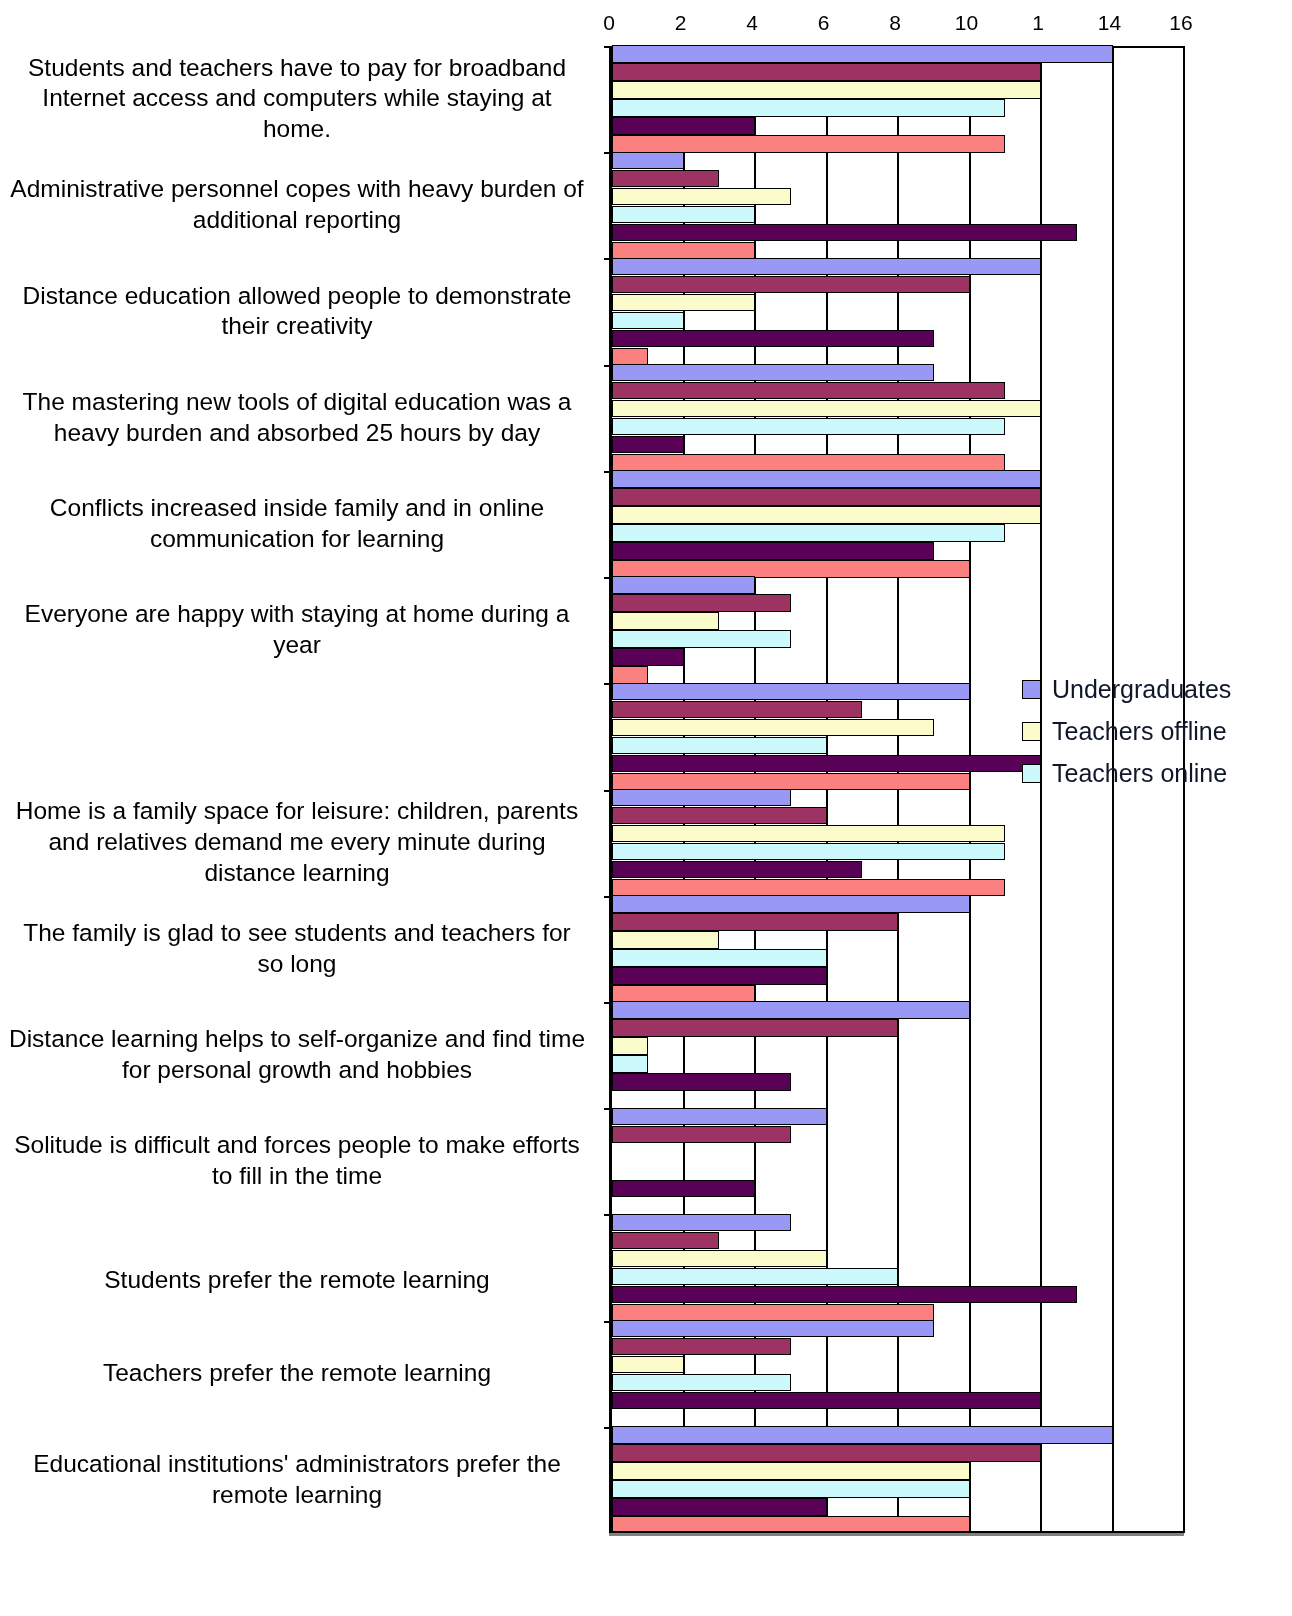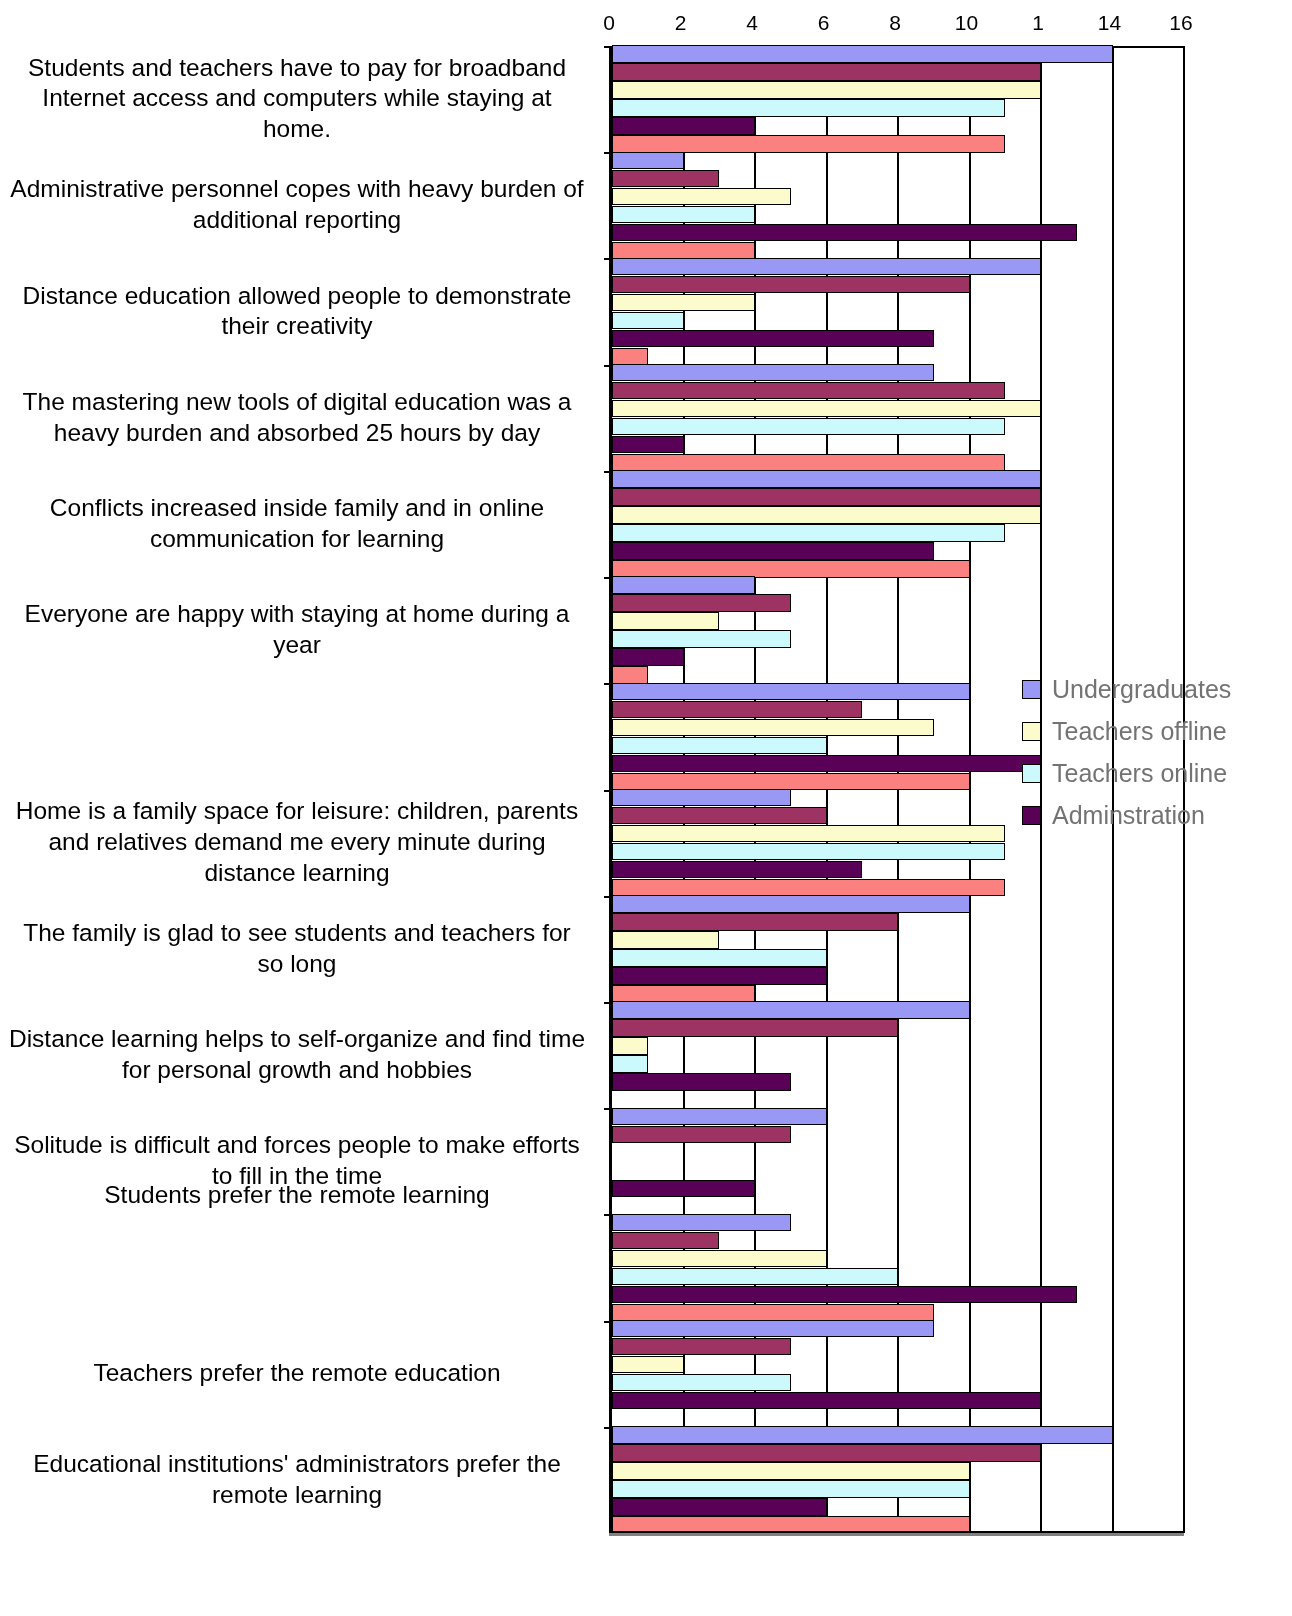--- a/index.html
+++ b/index.html
@@ -155,21 +155,21 @@
   .legend-swatch {
     width: 19px;
     height: 19px;
     border: 1.6px solid #000;
     box-sizing: border-box;
     margin-right: 11px;
     flex: 0 0 auto;
   }
   .legend-text {
     font-size: 25px;
-    color: #737373;
+    color: #0f172a;
     white-space: nowrap;
     line-height: 1;
   }
   #plot-bottom-shadow {
     position: absolute;
     left: 609px;
     top: 1533px;
     width: 575px;
     height: 3px;
     background: #808080;
@@ -216,25 +216,25 @@
       </div>
       <div class="cat-label" style="top: 871.821px;">
         <span class="cat-label-inner">The family is glad to see students and teachers for so long</span>
       </div>
       <div class="cat-label" style="top: 978.036px;">
         <span class="cat-label-inner">Distance learning helps to self-organize and find time for personal growth and hobbies</span>
       </div>
       <div class="cat-label" style="top: 1084.25px;">
         <span class="cat-label-inner">Solitude is difficult and forces people to make efforts to fill in the time</span>
       </div>
-      <div class="cat-label" style="top: 1134px;">
+      <div class="cat-label" style="top: 1219px;">
         <span class="cat-label-inner">Students prefer the remote learning</span>
       </div>
       <div class="cat-label" style="top: 1312.18px;">
-        <span class="cat-label-inner">Teachers prefer the remote education</span>
+        <span class="cat-label-inner">Teachers prefer the remote learning</span>
       </div>
       <div class="cat-label" style="top: 1402.89px;">
         <span class="cat-label-inner">Educational institutions' administrators prefer the remote learning</span>
       </div>
     </div>
 
   <div id="plot-area">
     <div id="axis-rule-top"></div>
     <div id="grid-layer">
         <div class="gridline zero" style="left: -1px;"></div>
@@ -562,19 +562,15 @@
         <span class="legend-text">Undergraduates</span>
       </div>
       <div class="legend-item">
         <span class="legend-swatch" style="background: rgb(251, 251, 204);"></span>
         <span class="legend-text">Teachers offline</span>
       </div>
       <div class="legend-item">
         <span class="legend-swatch" style="background: rgb(204, 249, 251);"></span>
         <span class="legend-text">Teachers online</span>
       </div>
-      <div class="legend-item">
-        <span class="legend-swatch" style="background: rgb(89, 0, 87);"></span>
-        <span class="legend-text">Adminstration</span>
-      </div>
     </div>
 
 </div>
 
 </body></html>

